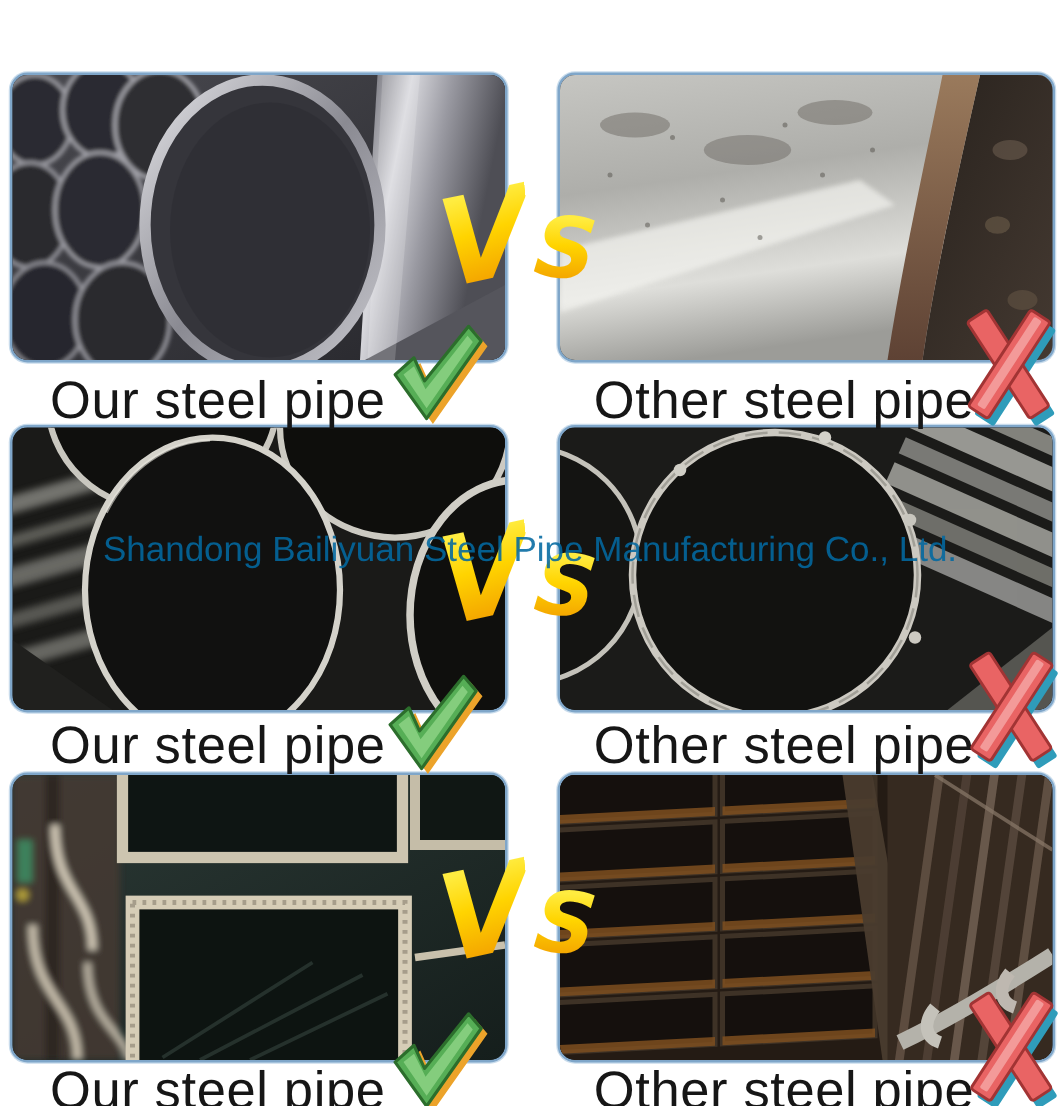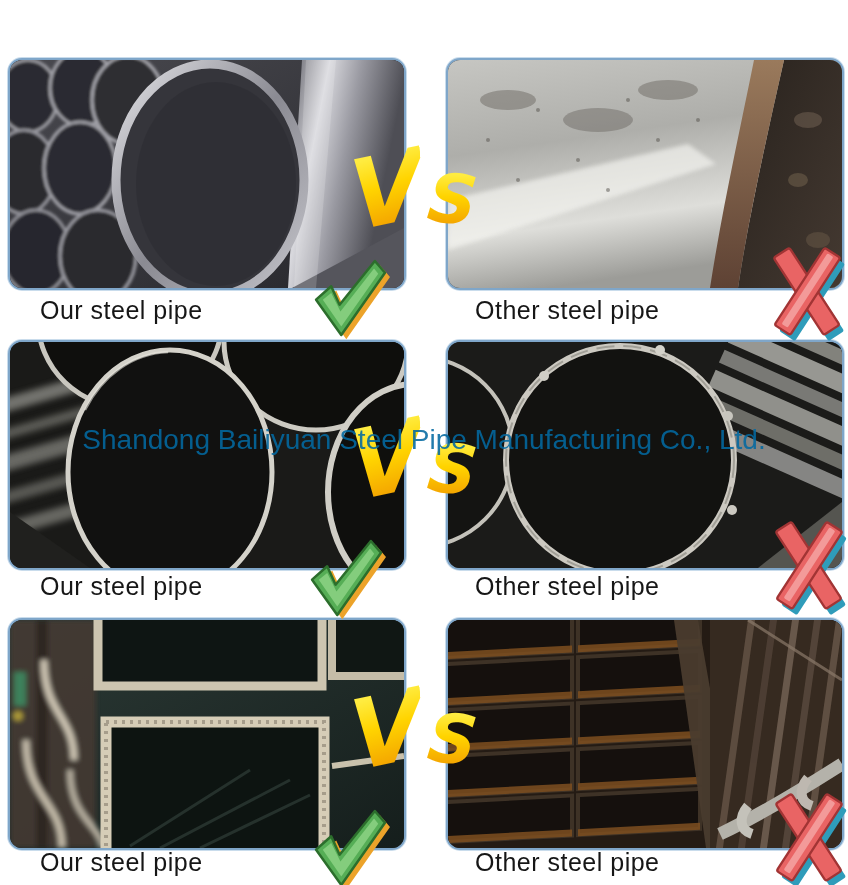--- a/index.html
+++ b/index.html
@@ -15,21 +15,21 @@
          box-shadow:0 0 0 1px #c9dcec;background:#222;z-index:2;}
   .photo svg{display:block;width:100%;height:100%;}
   .ph-r1l{left:8px;  top:58px;  width:394px;height:228px;}
   .ph-r1r{left:446px; top:58px; width:394px;height:228px;}
   .ph-r2l{left:8px;  top:340px; width:394px;height:226px;}
   .ph-r2r{left:446px; top:340px;width:394px;height:226px;}
   .ph-r3l{left:8px;  top:618px; width:394px;height:228px;}
   .ph-r3r{left:446px; top:618px;width:394px;height:228px;}
 
   
-  .cap{position:absolute;font-size:25px;font-weight:500;color:#161616;letter-spacing:.5px;z-index:3;white-space:nowrap;}
+  .cap{position:absolute;font-size:42px;font-weight:500;color:#161616;letter-spacing:.5px;z-index:3;white-space:nowrap;}
   .cap-r1l{left:40px;top:296px;}  .cap-r1r{left:475px;top:296px;}
   .cap-r2l{left:40px;top:572px;}  .cap-r2r{left:475px;top:572px;}
   .cap-r3l{left:40px;top:848px;}  .cap-r3r{left:475px;top:848px;}
 
   
   .mark{position:absolute;z-index:8;}
   .mark svg{display:block;overflow:visible;}
   .ck-1{left:306px;top:256px;} .ck-2{left:302px;top:536px;} .ck-3{left:306px;top:806px;}
   .xx-1{left:768px;top:246px;} .xx-2{left:770px;top:520px;} .xx-3{left:770px;top:792px;}
 

